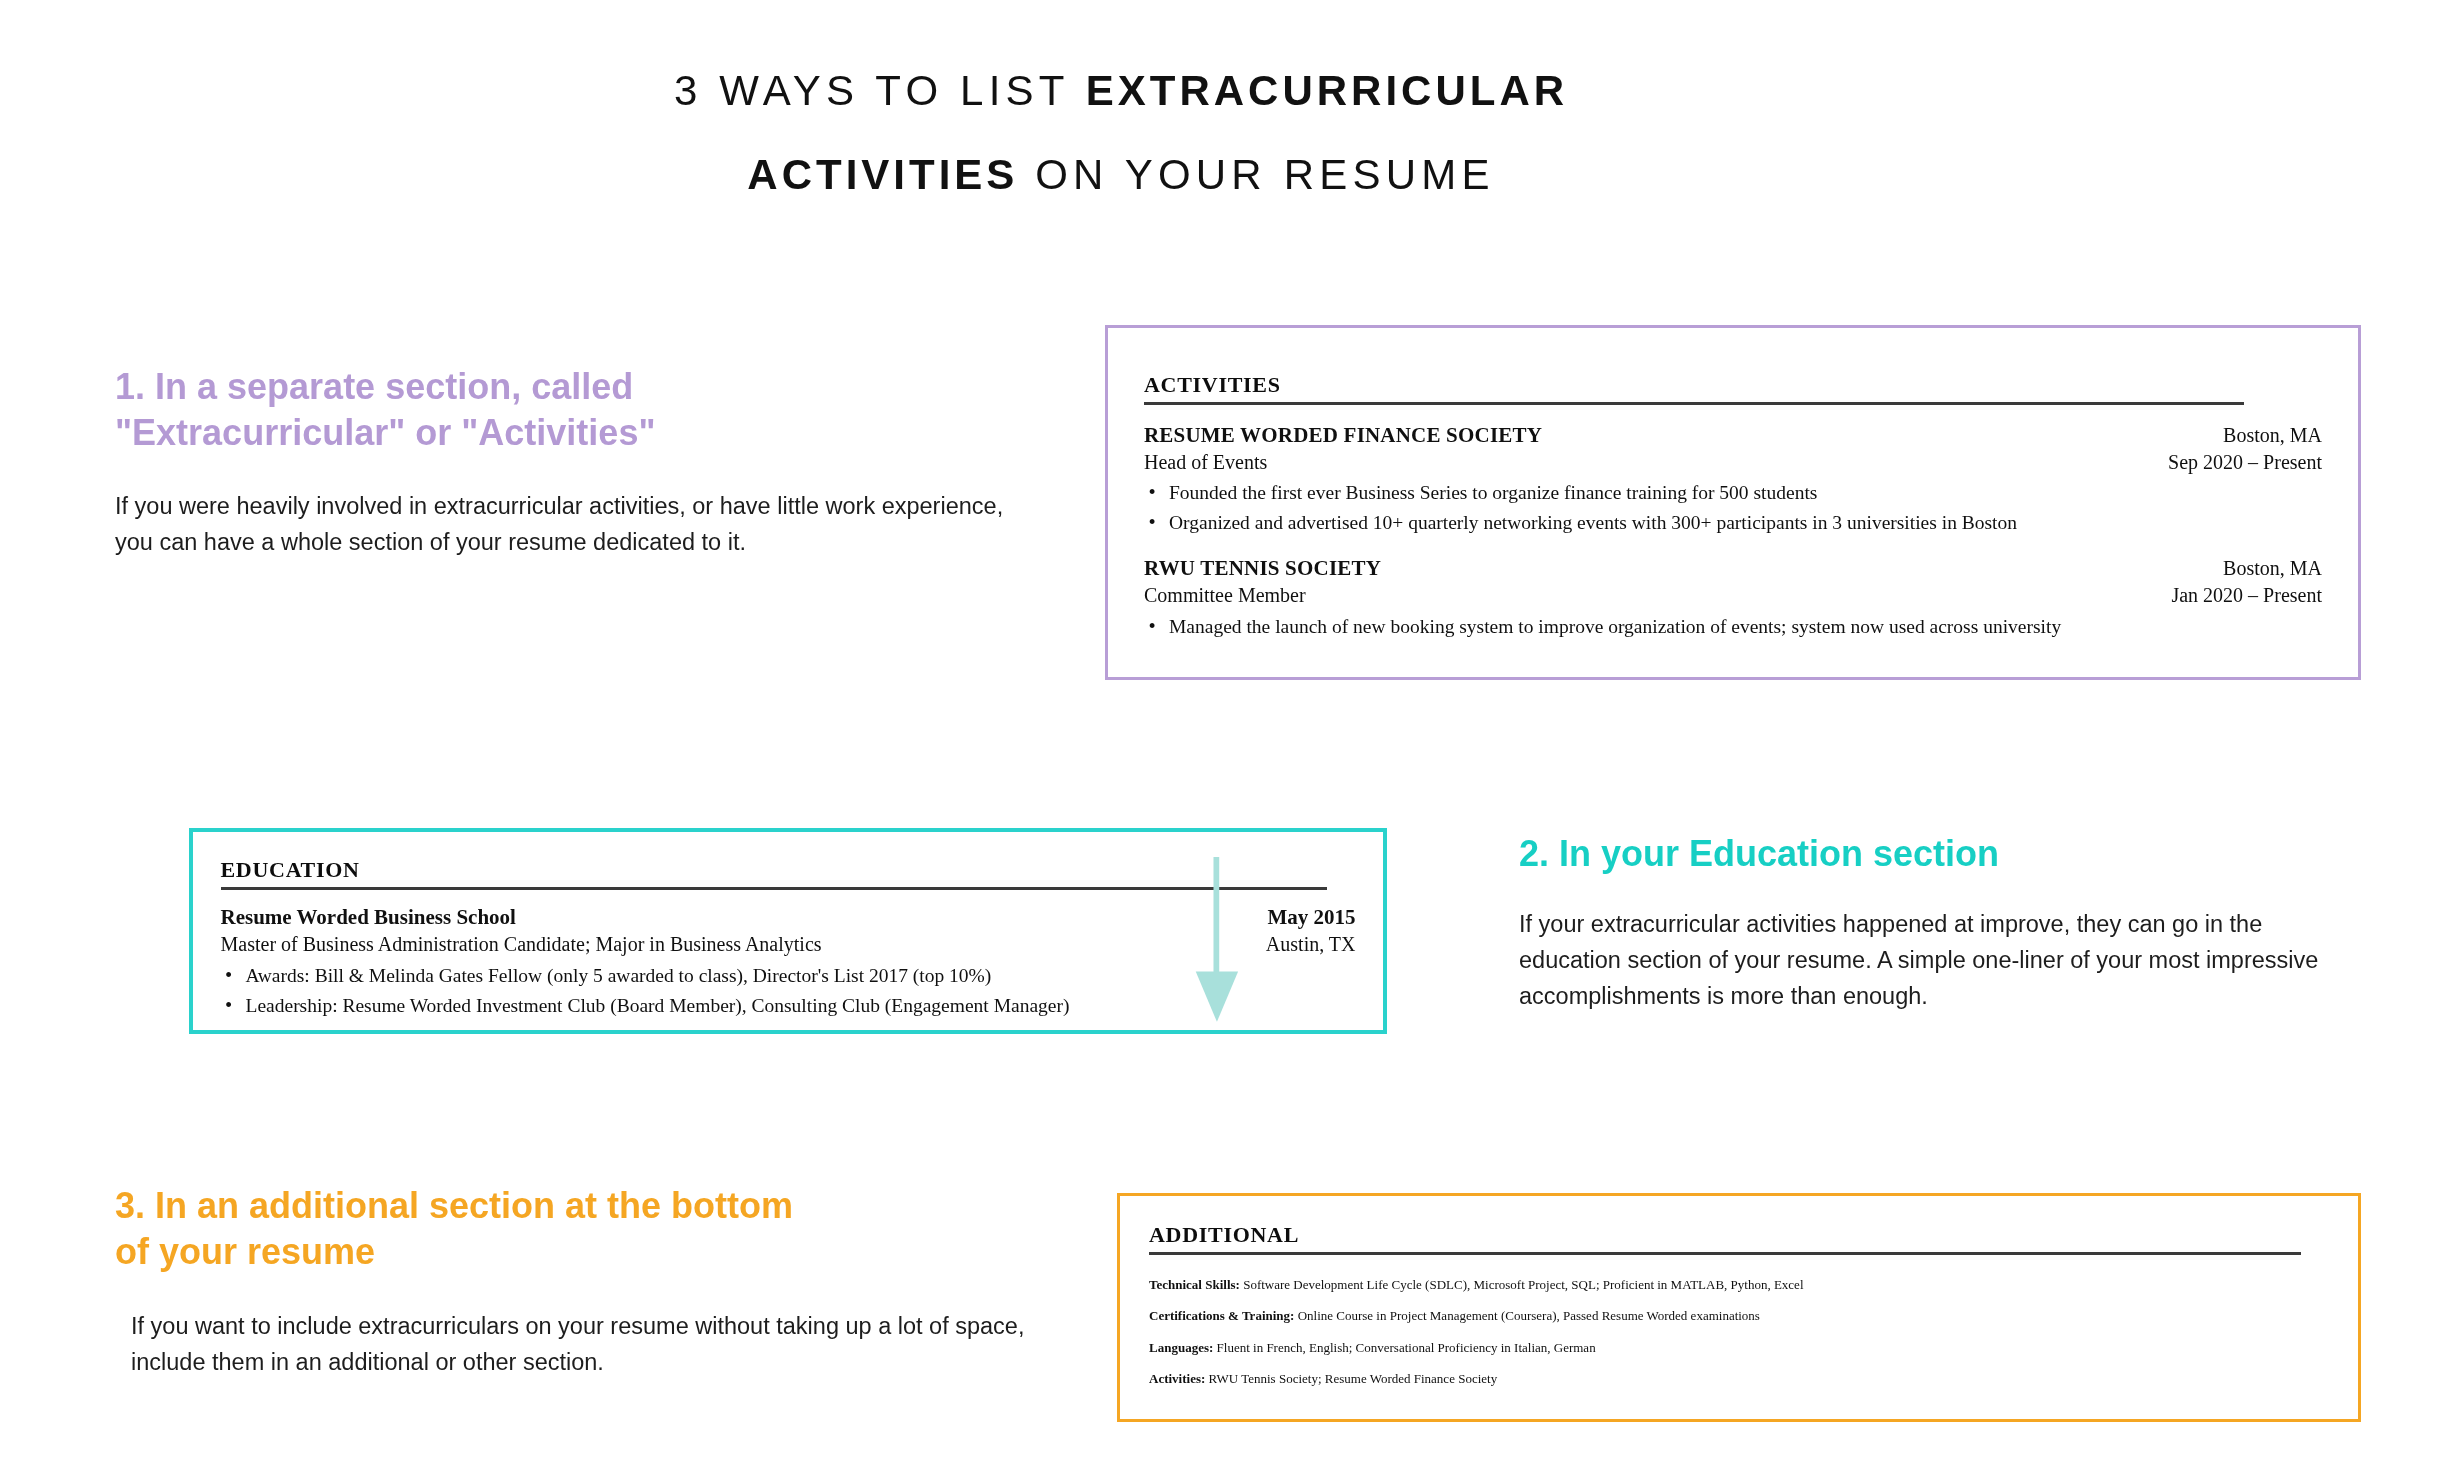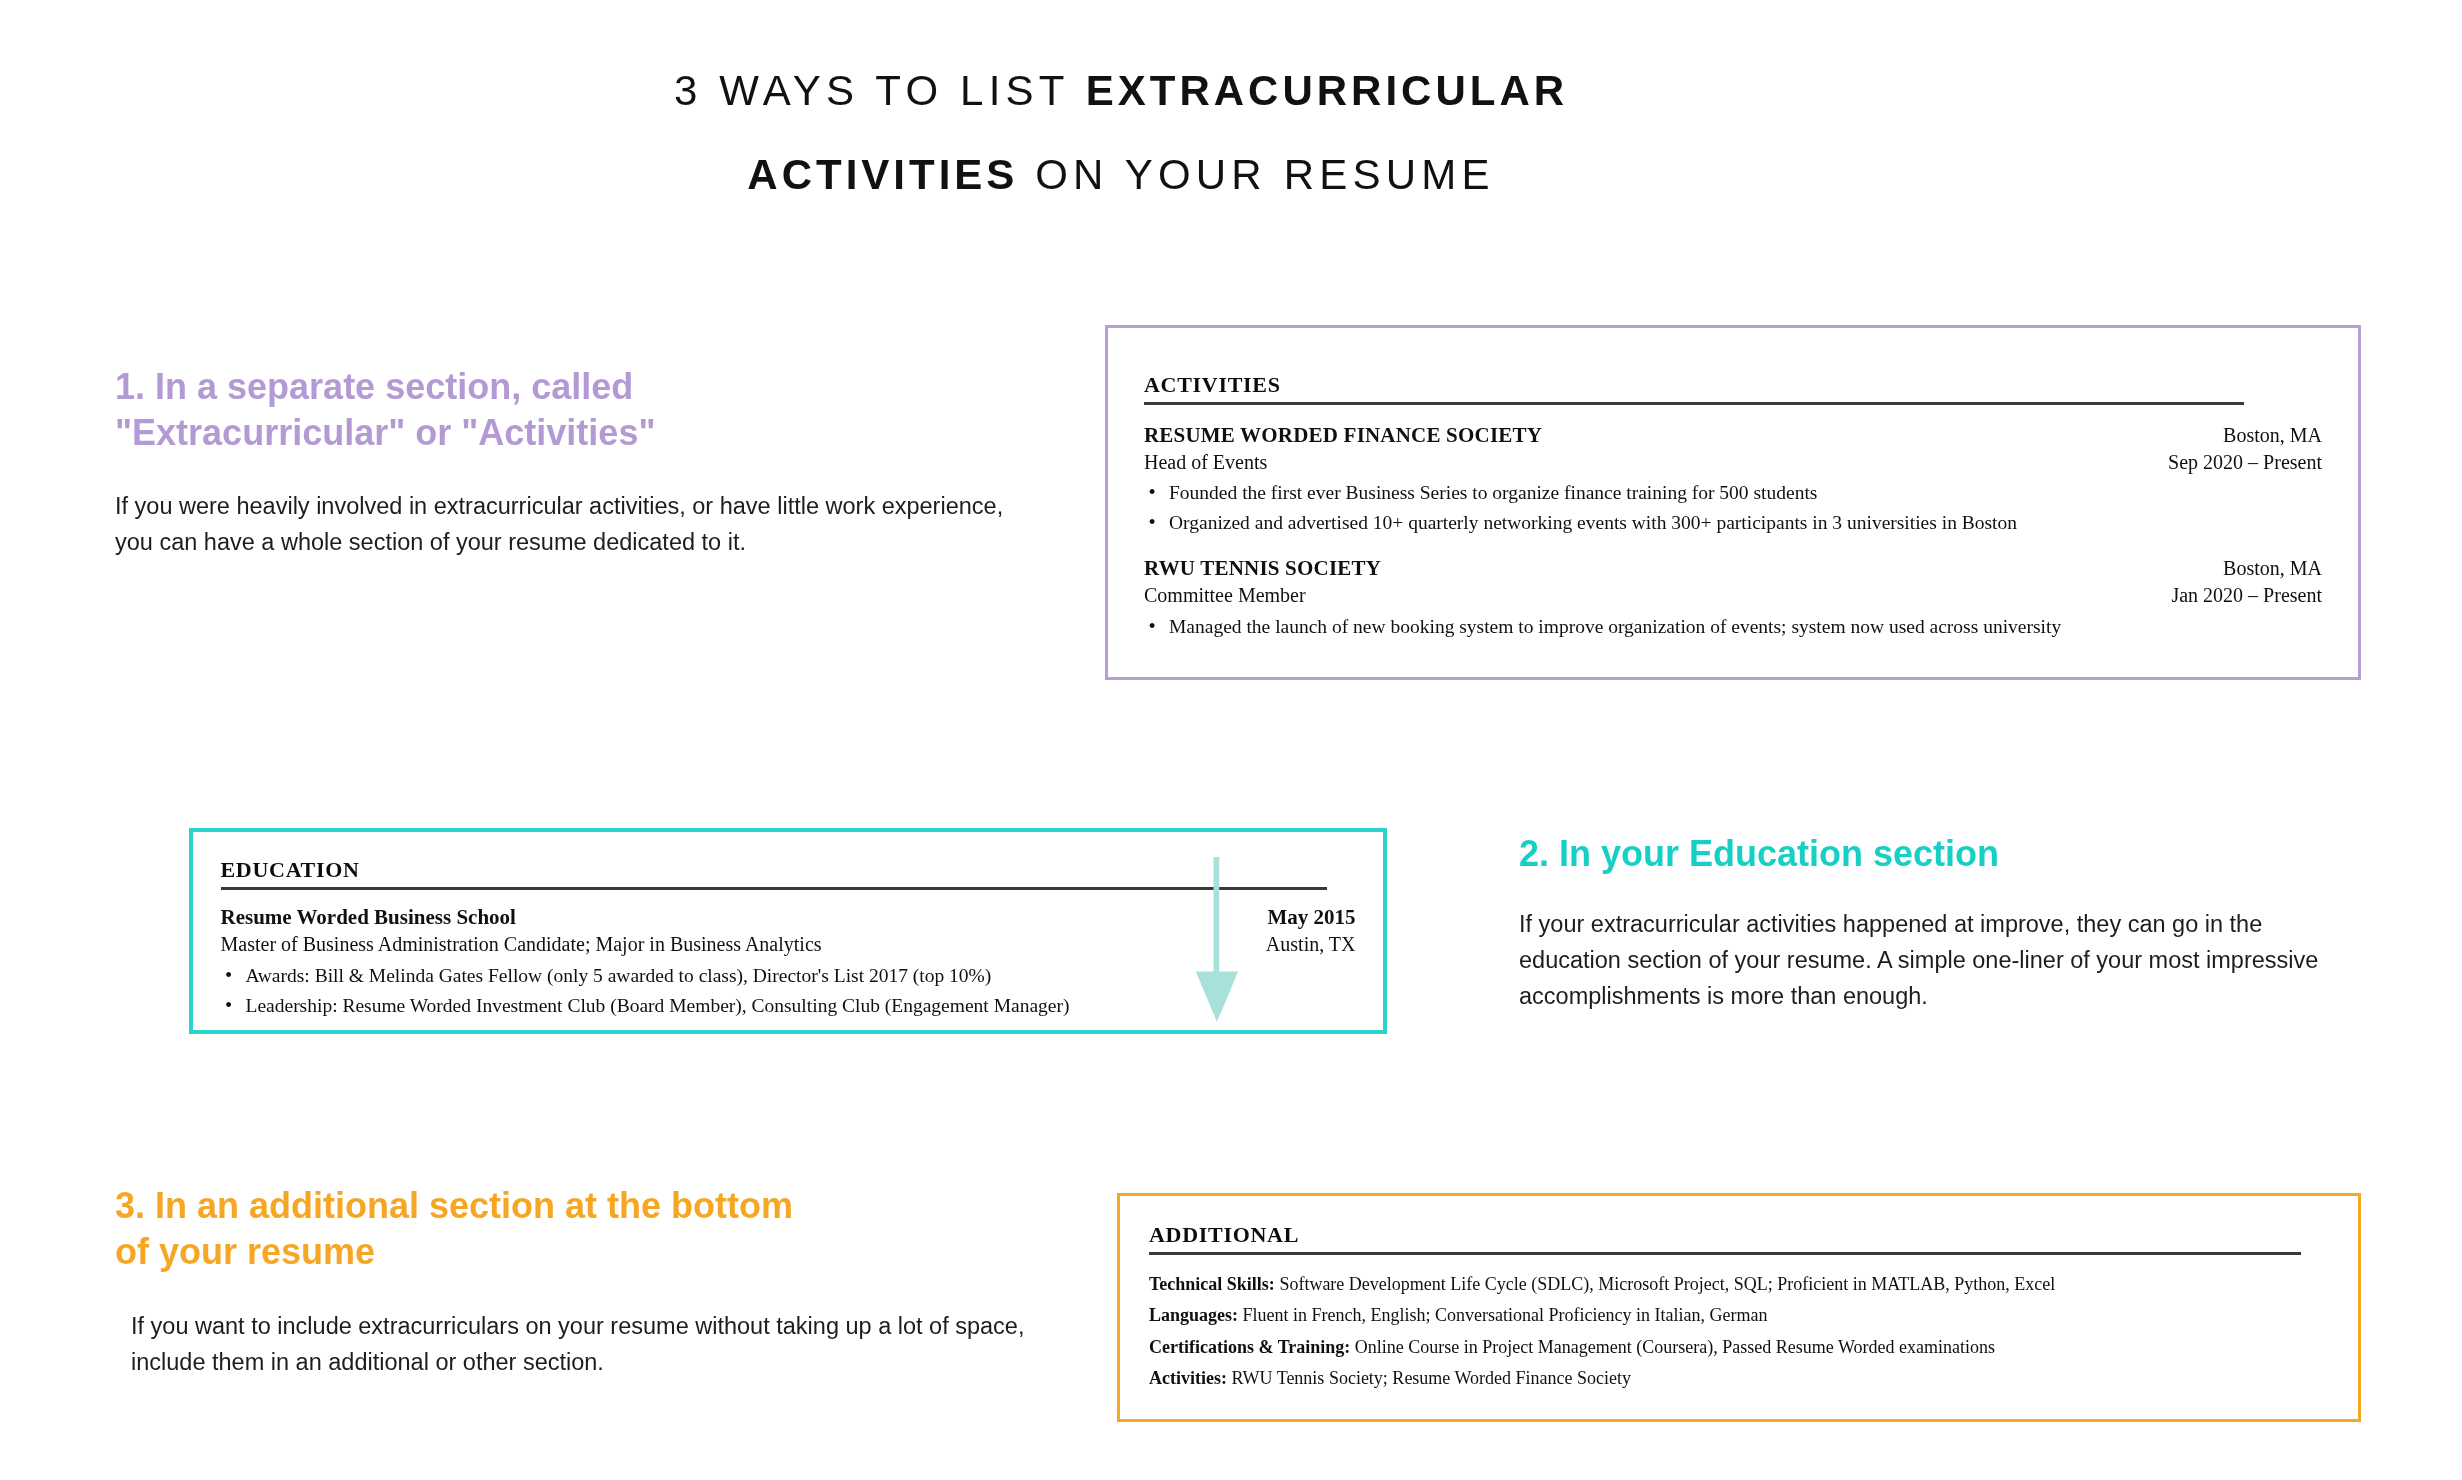--- a/index.html
+++ b/index.html
@@ -169,21 +169,21 @@
     height: 166px;
     pointer-events: none;
   }
 
   
   #card-additional { left: 1117px; top: 1193px; width: 1244px; height: 229px; }
   #card-additional .pad { padding: 26px 29px 0 29px; }
   #card-additional .section-rule { width: 1152px; }
   .kv-line {
     font-family: "Liberation Serif", serif;
-    font-size: 18px;
+    font-size: 13px;
     line-height: 29px;
     margin-top: 2.3px;
   }
   .kv-line .k { font-weight: 700; }
   #card-additional .kv-list { margin-top: 15px; }
 </style>
 </head>
 <body>
 
 <div class="page-title">
@@ -282,20 +282,20 @@
 </div>
 
 <div class="resume-card card-orange" id="card-additional">
   <div class="card-inner">
     <div class="pad">
       <div class="section-label">ADDITIONAL</div>
       <div class="section-rule"></div>
 
       <div class="kv-list">
         <div class="kv-line"><span class="k">Technical Skills:</span><span> Software Development Life Cycle (SDLC), Microsoft Project, SQL; Proficient in MATLAB, Python, Excel</span></div>
+        <div class="kv-line"><span class="k">Certifications &amp; Training:</span><span> Online Course in Project Management (Coursera), Passed Resume Worded examinations</span></div>
         <div class="kv-line"><span class="k">Languages:</span><span> Fluent in French, English; Conversational Proficiency in Italian, German</span></div>
-        <div class="kv-line"><span class="k">Certifications &amp; Training:</span><span> Online Course in Project Management (Coursera), Passed Resume Worded examinations</span></div>
         <div class="kv-line"><span class="k">Activities:</span><span> RWU Tennis Society; Resume Worded Finance Society</span></div>
       </div>
     </div>
   </div>
 </div>
 
 
 </body></html>

